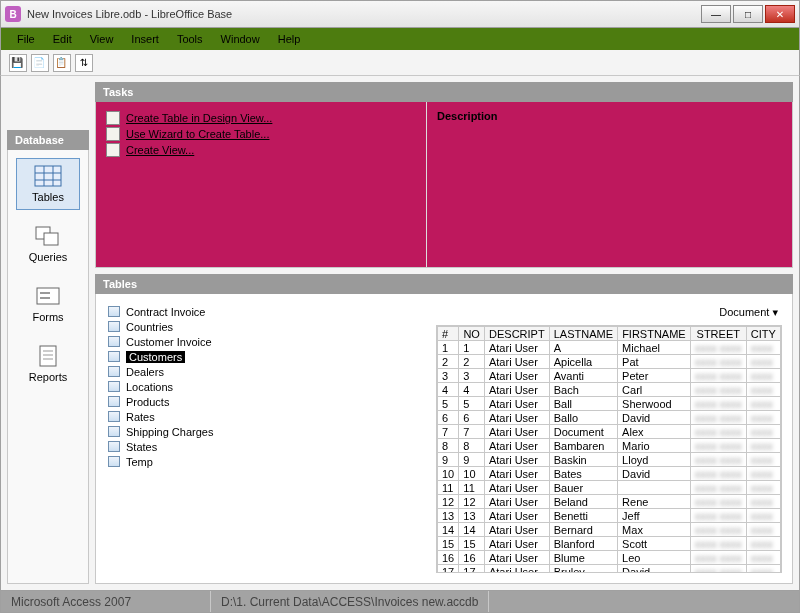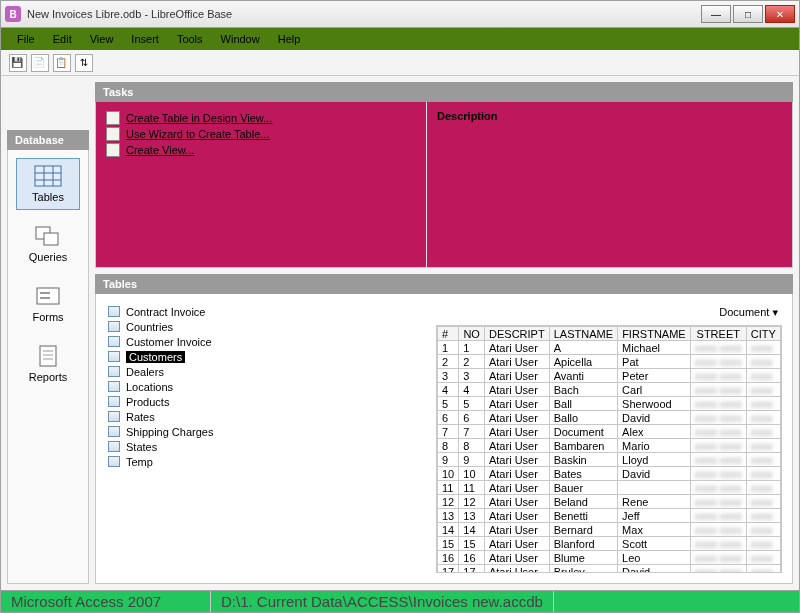--- a/index.html
+++ b/index.html
@@ -43,21 +43,21 @@
 table.grid th, table.grid td { border: 1px solid #c8c8c8; padding: 0 4px; height: 14px; text-align: left; white-space: nowrap; overflow: hidden; }
 table.grid th { background: #f4f4f4; font-weight: normal; text-align: center; }
 table.grid th:first-child, table.grid td:first-child { width: 26px; text-align: left; }
 .col-no { width: 34px; }
 .col-desc { width: 70px; }
 .col-last { width: 76px; }
 .col-first { width: 76px; }
 .col-street { width: 54px; }
 .col-city { width: 40px; }
 td.blur { color: transparent; text-shadow: 0 0 4px #999; user-select: none; }
-.statusbar { height: 22px; background: #22c55e; border: 1px solid #a0a0a0; border-top: none; display: flex; align-items: center; font-size: 15px; color: #444; text-align: center; }
+.statusbar { height: 22px; background: #a3a3a3; border: 1px solid #a0a0a0; border-top: none; display: flex; align-items: center; font-size: 12px; color: #444; text-align: center; }
 .statusbar .cell { padding: 0 10px; border-right: 1px solid #c8c8c8; height: 100%; display: flex; align-items: center; }
 .statusbar .cell:first-child { width: 210px; }
 </style>
 </head>
 <body>
 
 <div class="titlebar">
   <div class="app-icon">B</div>
   <div class="title">New Invoices Libre.odb - LibreOffice Base</div>
   <div class="win-btns">

